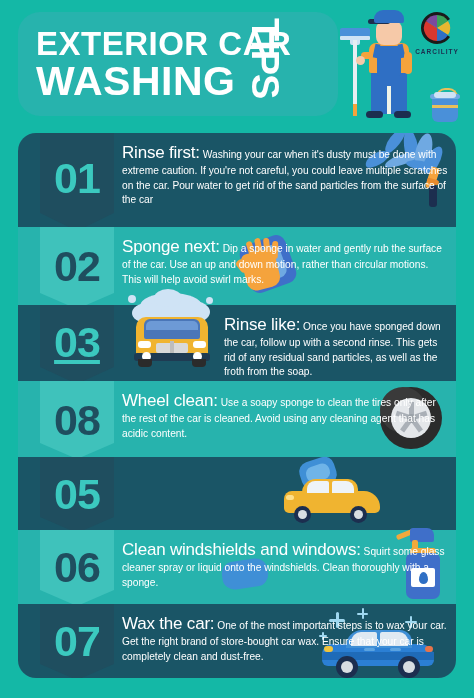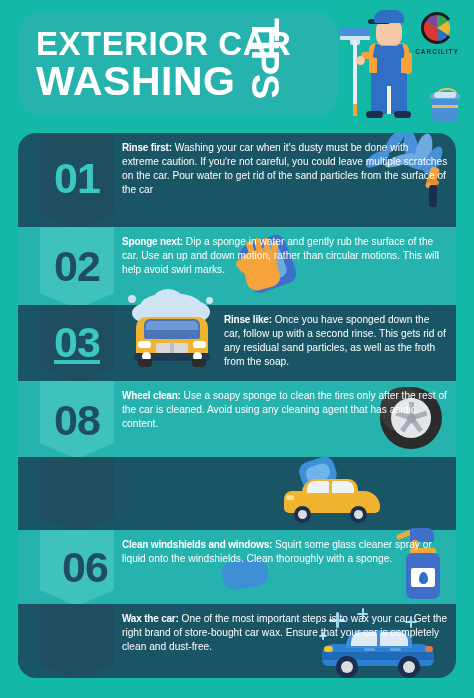--- a/index.html
+++ b/index.html
@@ -95,21 +95,21 @@
     width:0;height:0;
     border-left:37px solid transparent;border-right:37px solid transparent;
   }
 
   .tiptext{
     position:relative;z-index:4;
     margin-left:104px;margin-right:8px;
     padding-top:8px;padding-bottom:8px;
     color:#ffffff;font-size:10.2px;line-height:1.38;
   }
-  .tiptext b{font-size:10px;font-weight:bold;letter-spacing:-0.2px;}
+  .tiptext b{font-size:17px;font-weight:normal;letter-spacing:-0.2px;}
 
   
   .gfx{position:absolute;z-index:3;pointer-events:none;}
 
   
   .hose-noz{position:absolute;left:0;top:36px;width:9px;height:22px;background:#f5a33c;border-radius:3px;transform:rotate(18deg);}
   .hose-tube{position:absolute;left:2px;top:54px;width:8px;height:22px;background:#1c2e4f;border-radius:3px;}
   .hose-band{position:absolute;left:-1px;top:48px;width:12px;height:5px;background:#e88b2e;border-radius:2px;transform:rotate(18deg);}
   .drop{position:absolute;background:#4a90d9;border-radius:50% 50% 50% 50%/60% 60% 40% 40%;}
 
@@ -313,20 +313,21 @@
         <b>Wheel clean:</b>
         <span>Use a soapy sponge to clean the tires only after the rest of the car is cleaned. Avoid using any cleaning agent that has acidic content.</span>
       </div>
     </div>
 
     <div class="tip dark" style="height:73px;">
       <div class="badge-shape">
         <div class="rect" style="height:60px;background:#1f4e5f;"></div>
         <div class="point" style="border-top:16px solid #1f4e5f;"></div>
       </div>
+      <div class="badge" style="top:16px;color:#3bc9bf;">05</div>
 
       <div class="gfx" style="left:258px;top:2px;width:126px;height:70px;">
         <div style="position:absolute;left:24px;top:0px;width:36px;height:28px;background:#3f8fd6;border-radius:10px;transform:rotate(-18deg);"></div>
         <div style="position:absolute;left:30px;top:6px;width:24px;height:16px;background:#6fb4e8;border-radius:7px;transform:rotate(-18deg);"></div>
         <div class="car-body" style="left:8px;top:32px;width:96px;height:22px;background:#f0b430;border-radius:8px 16px 5px 5px;"></div>
         <div style="position:absolute;left:26px;top:20px;width:56px;height:16px;background:#f0b430;border-radius:14px 10px 0 0;"></div>
         <div class="car-win" style="left:31px;top:22px;width:22px;height:12px;background:#eef3f7;border-radius:8px 2px 0 0;"></div>
         <div class="car-win" style="left:56px;top:22px;width:22px;height:12px;background:#eef3f7;border-radius:2px 8px 0 0;"></div>
         <div style="position:absolute;left:10px;top:36px;width:8px;height:5px;background:#ffe08a;border-radius:3px;"></div>
         <div class="wheel" style="left:18px;top:47px;width:17px;height:17px;"></div>
@@ -335,21 +336,21 @@
         <div class="wheel-in" style="left:78px;top:51px;width:9px;height:9px;"></div>
       </div>
 
     </div>
 
     <div class="tip light" style="height:74px;">
       <div class="badge-shape">
         <div class="rect" style="height:60px;background:#3fc2bb;"></div>
         <div class="point" style="border-top:16px solid #3fc2bb;"></div>
       </div>
-      <div class="badge" style="top:16px;color:#1f4e5f;padding-left:8px;">06</div>
+      <div class="badge" style="top:16px;color:#1f4e5f;">06</div>
 
       <div class="gfx" style="left:200px;top:20px;width:70px;height:54px;">
         <div style="position:absolute;left:4px;top:10px;width:46px;height:28px;background:#3f8fd6;border-radius:12px;transform:rotate(-8deg);"></div>
       </div>
 
       <div class="gfx" style="left:372px;top:-6px;width:66px;height:84px;">
         <div class="sb-trig" style="left:6px;top:8px;width:18px;height:5px;transform:rotate(-22deg);"></div>
         <div class="sb-head" style="left:20px;top:4px;width:24px;height:14px;"></div>
         <div class="sb-trig" style="left:22px;top:16px;width:6px;height:10px;"></div>
         <div class="sb-neck" style="left:20px;top:24px;width:26px;height:7px;border-radius:3px;"></div>
@@ -362,20 +363,21 @@
         <b>Clean windshields and windows:</b>
         <span>Squirt some glass cleaner spray or liquid onto the windshields. Clean thoroughly with a sponge.</span>
       </div>
     </div>
 
     <div class="tip dark" style="height:74px;">
       <div class="badge-shape">
         <div class="rect" style="height:60px;background:#1f4e5f;"></div>
         <div class="point" style="border-top:16px solid #1f4e5f;"></div>
       </div>
+      <div class="badge" style="top:16px;color:#3bc9bf;">07</div>
 
       <div class="gfx" style="left:300px;top:2px;width:140px;height:76px;">
         <div class="spark" style="left:18px;top:6px;width:3px;height:16px;border-radius:2px;"></div>
         <div class="spark" style="left:11px;top:13px;width:16px;height:3px;border-radius:2px;"></div>
         <div class="spark" style="left:44px;top:2px;width:2px;height:11px;border-radius:2px;"></div>
         <div class="spark" style="left:39px;top:7px;width:11px;height:2px;border-radius:2px;"></div>
         <div class="spark" style="left:92px;top:10px;width:2px;height:12px;border-radius:2px;"></div>
         <div class="spark" style="left:87px;top:15px;width:12px;height:2px;border-radius:2px;"></div>
         <div class="spark" style="left:4px;top:26px;width:2px;height:8px;border-radius:2px;"></div>
         <div class="spark" style="left:1px;top:29px;width:8px;height:2px;border-radius:2px;"></div>

